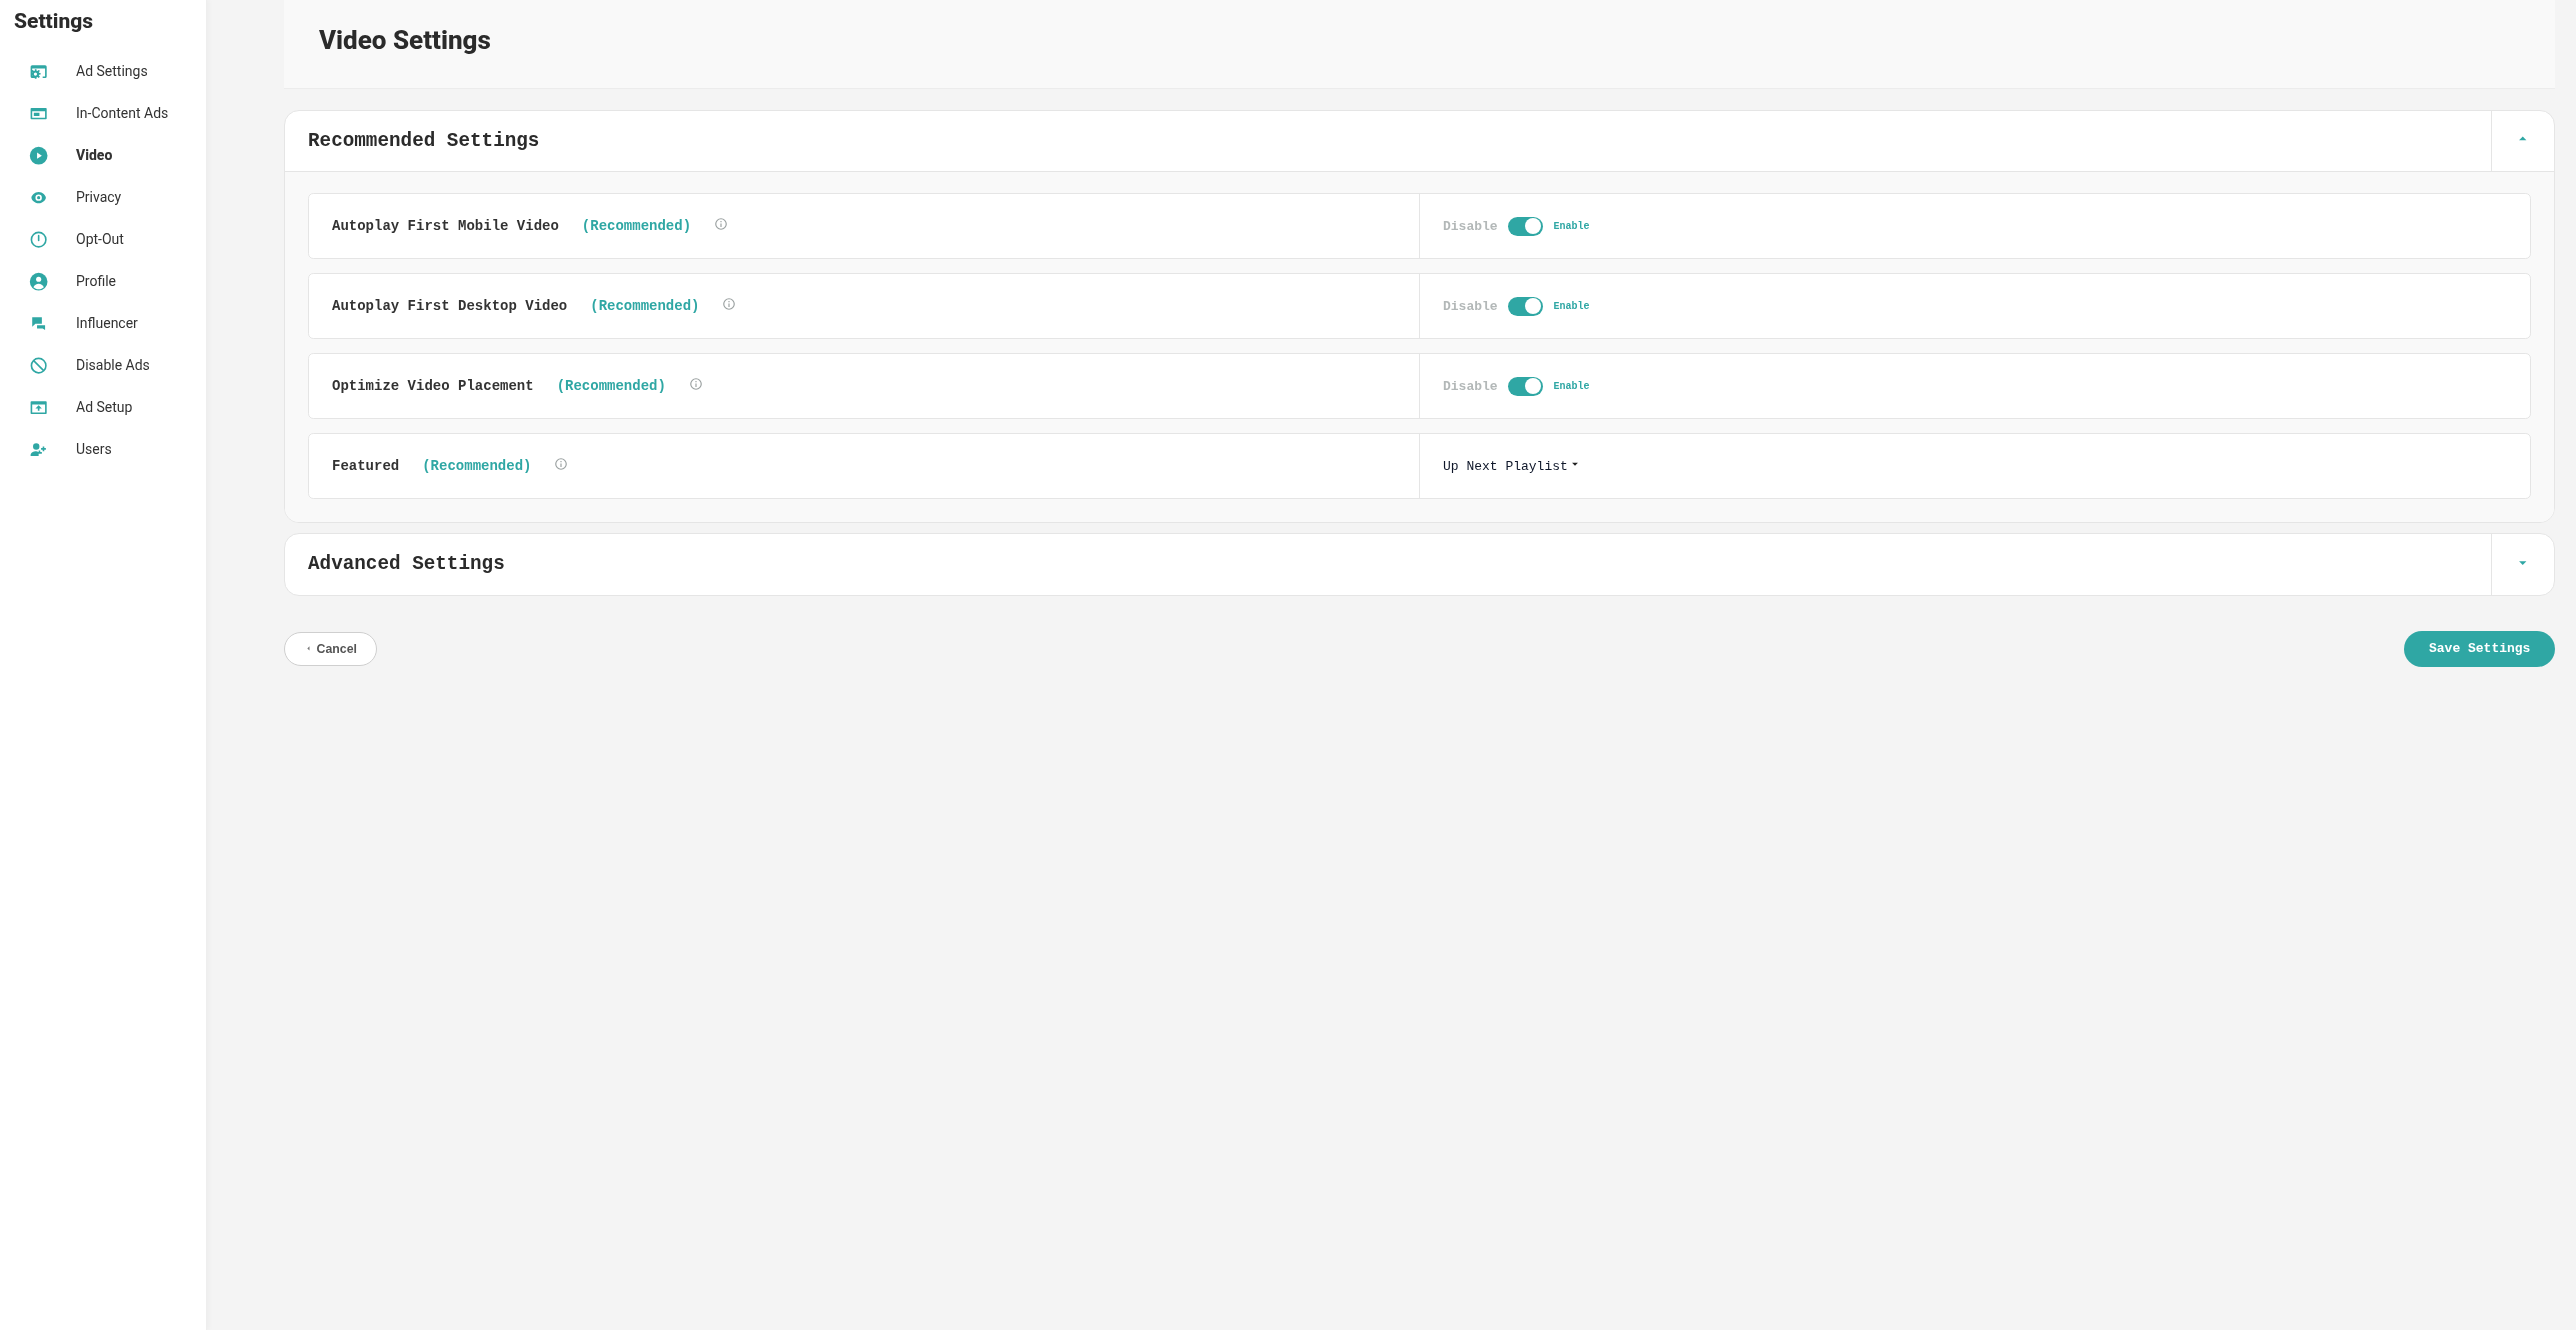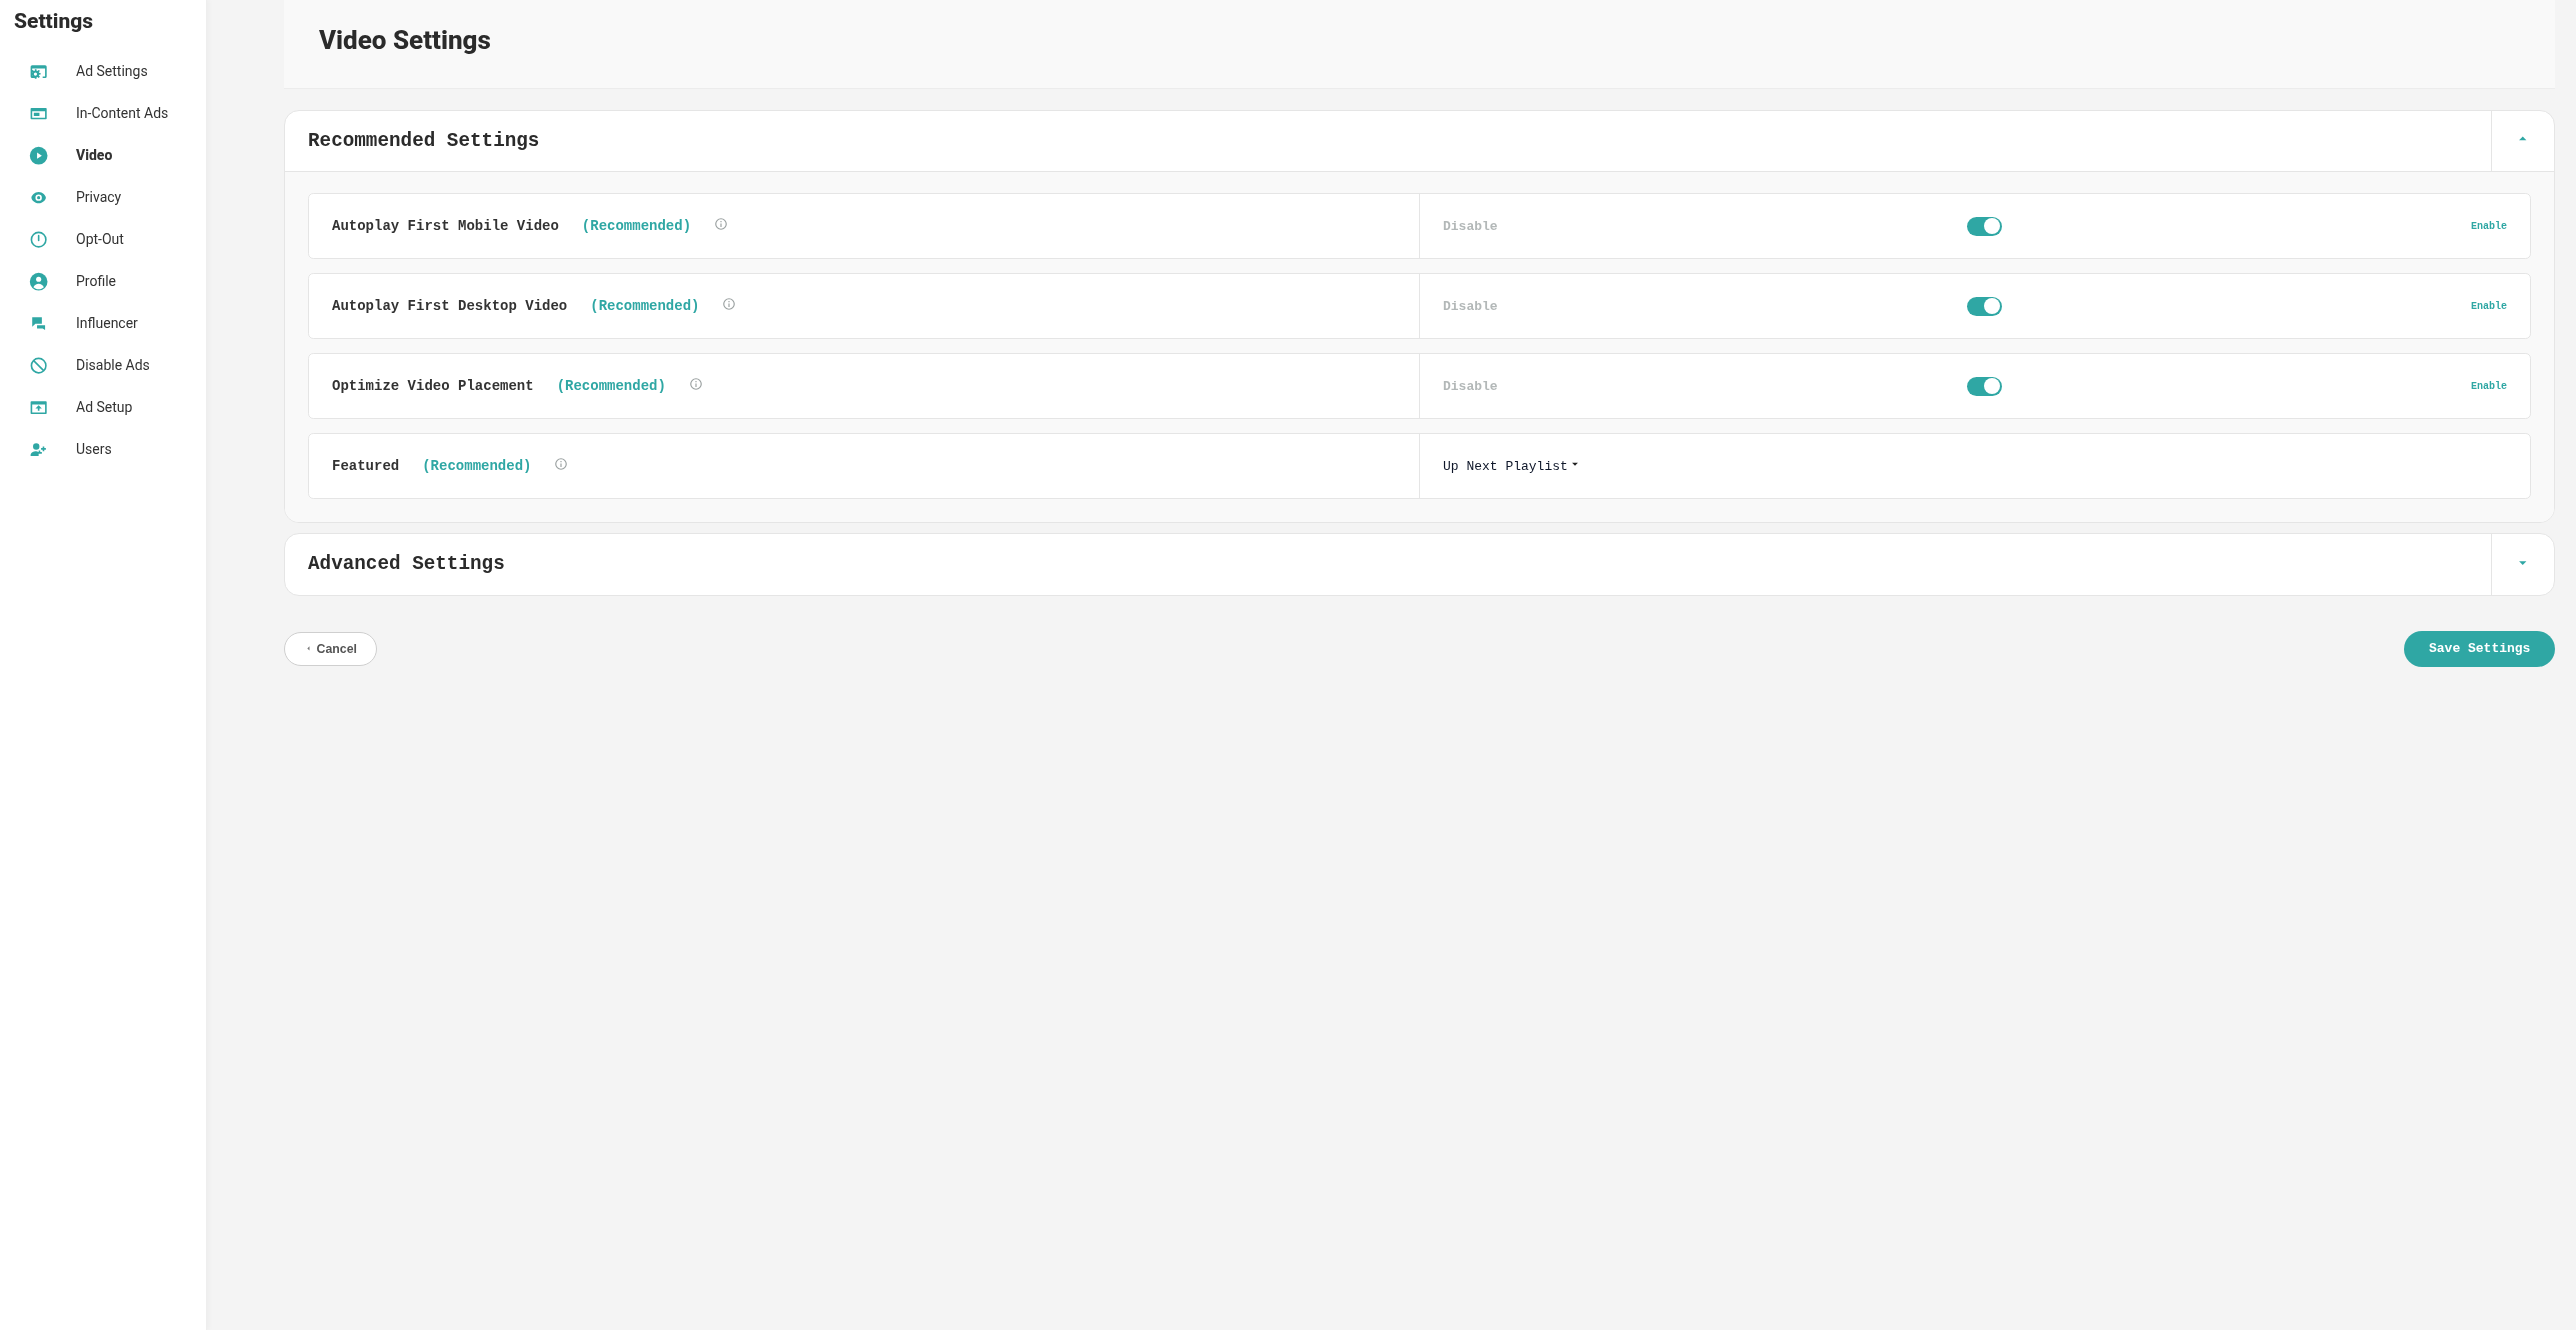--- a/index.html
+++ b/index.html
@@ -124,21 +124,21 @@
     gap: 23px;
   }
   .sr-left .ttl { font-weight: 800; font-size: 14px; color: #333; }
   .sr-left .rec { color: #2fa7a4; font-weight: 600; font-size: 14px; }
   .sr-left .info svg { fill: #9aa0a0; }
   .sr-right {
     flex: 1;
     padding: 17.5px 23px;
     display: flex;
     align-items: center;
-    justify-content: space-between;
+    justify-content: flex-start;
     gap: 10.5px;
   }
   .sr-right.select-right {
     justify-content: flex-start;
     gap: 0;
   }
   .lbl-disable { color: #b3b8b8; font-weight: 600; font-size: 13px; }
   .lbl-enable { color: #2fa7a4; font-weight: 700; font-size: 10px; }
   .toggle {
     width: 35px;

